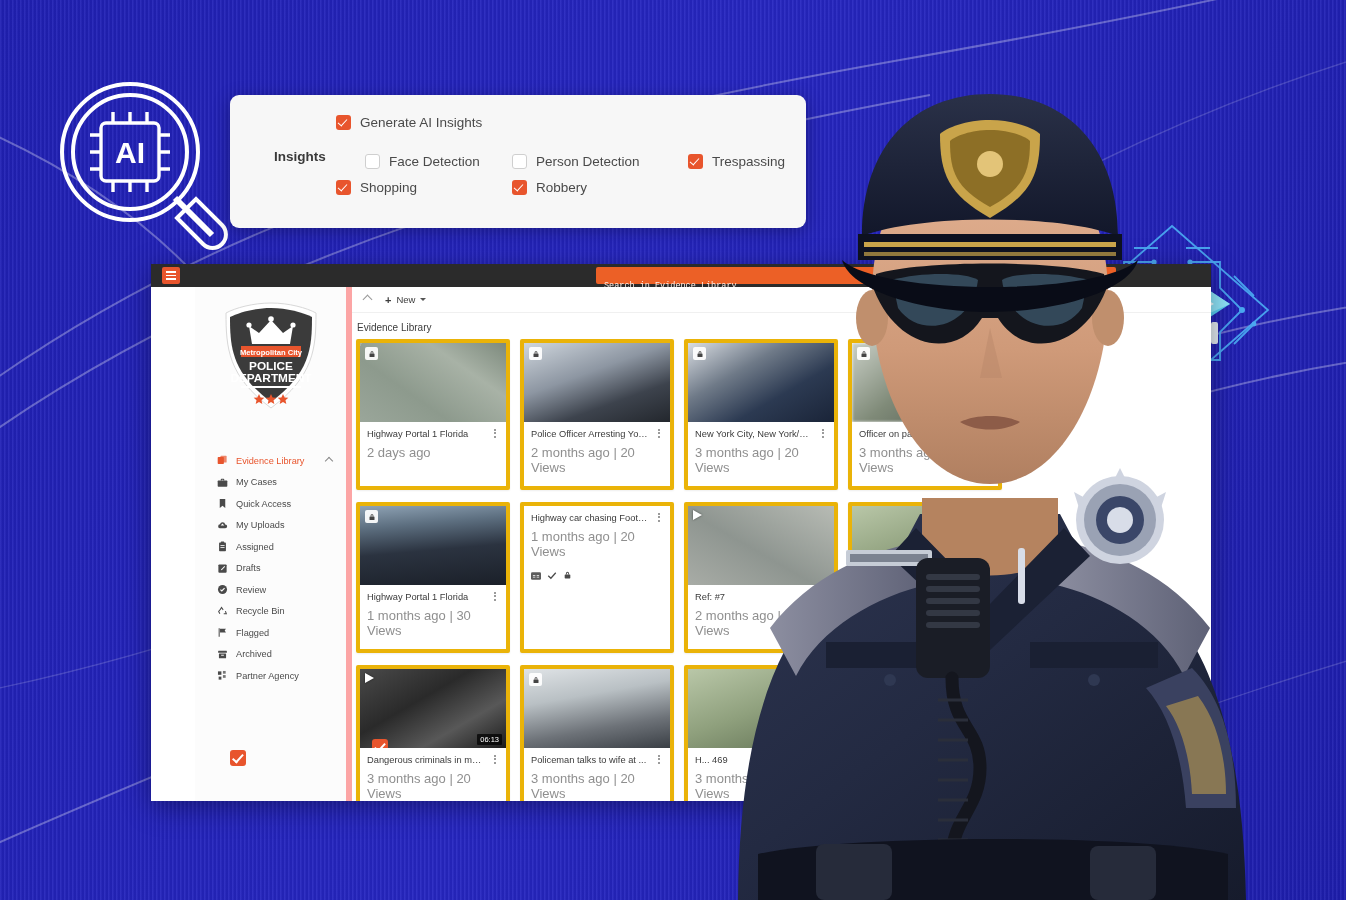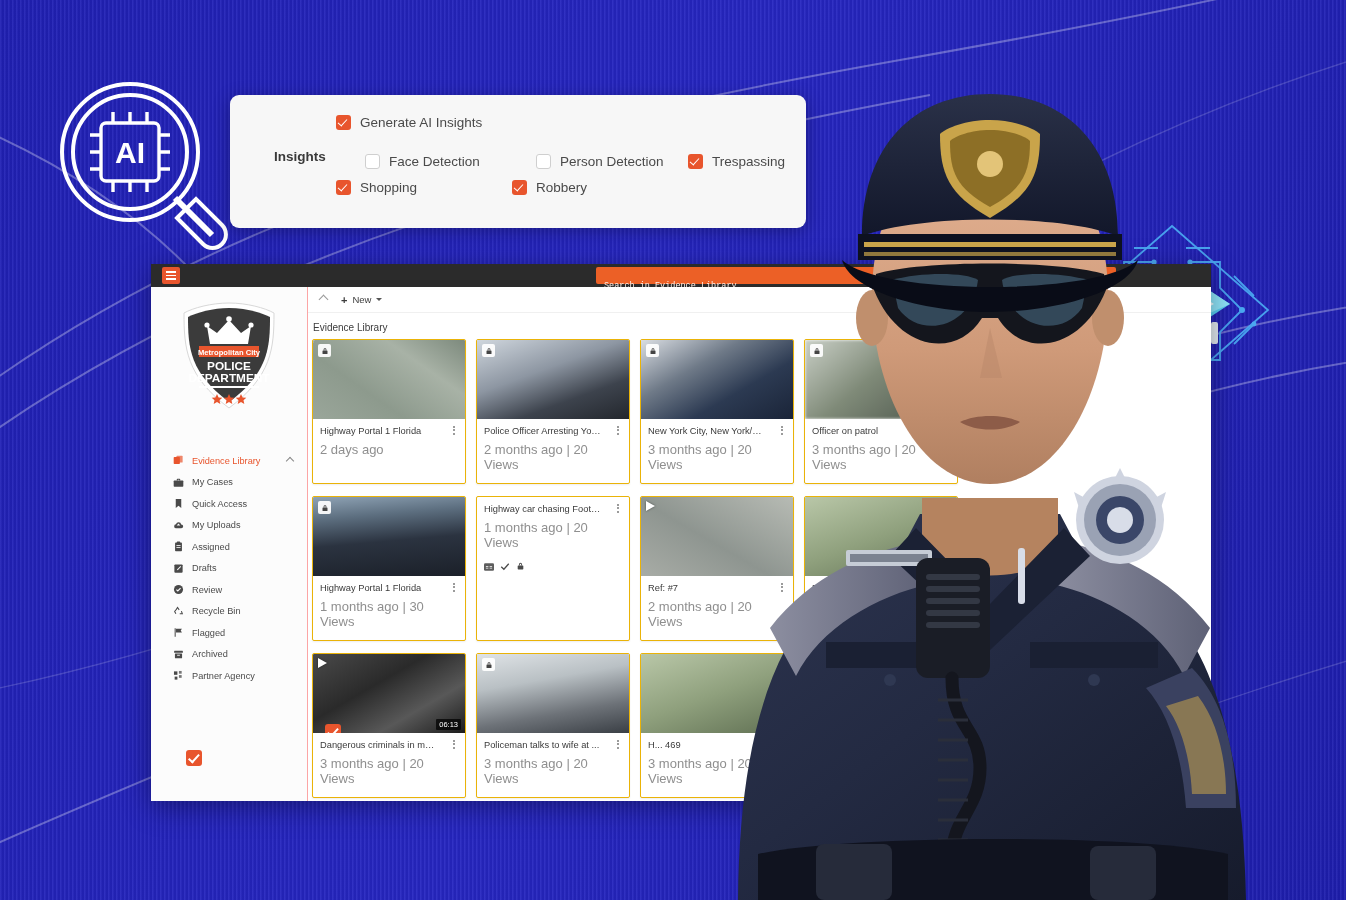--- a/index.html
+++ b/index.html
@@ -139,23 +139,24 @@
     right: 8px; top: 4px;
     width: 9px; height: 9px;
   }
 
   #app-body { display: flex; height: 514px; }
 
   
   #sidebar {
     width: 157px;
     background: #fcfcfc;
-    border-right: 1px solid #fca5a5;
+    border-right: 6px solid #fca5a5;
     position: relative;
     flex: 0 0 auto;
+    margin-left: 44px;
   }
   #badge-wrap {
     display: flex;
     justify-content: center;
     padding-top: 13px;
   }
   #nav { margin-top: 38px; }
   .nav-item {
     display: flex;
     align-items: center;
@@ -247,21 +248,21 @@
 
   #card-grid {
     display: grid;
     grid-template-columns: repeat(4, 154px);
     gap: 12px 10px;
     padding-left: 4px;
   }
   .card {
     width: 154px;
     background: #fff;
-    border: 1px solid #eab308;
+    border: 4px solid #eab308;
     border-radius: 2px;
     box-shadow: 0 1px 2px rgba(0,0,0,0.07);
     overflow: hidden;
     cursor: pointer;
   }
   .thumb {
     height: 79px;
     position: relative;
     overflow: hidden;
   }
@@ -478,21 +479,21 @@
       <span class="cb-text">Generate AI Insights</span>
     </div>
   </div>
 
   <div class="cb-row" style="left:106px; top:59px;padding-left:29px;">
     <div class="cb-item">
       <span class="cb-box off"></span>
       <span class="cb-text">Face Detection</span>
     </div>
   </div>
-  <div class="cb-row" style="left:282px; top:59px;margin-left:24px;">
+  <div class="cb-row" style="left:282px; top:59px;">
     <div class="cb-item">
       <span class="cb-box off"></span>
       <span class="cb-text">Person Detection</span>
     </div>
   </div>
   <div class="cb-row" style="left:458px; top:59px;">
     <div class="cb-item">
       <span class="cb-box on"></span>
       <span class="cb-text">Trespassing</span>
     </div>

